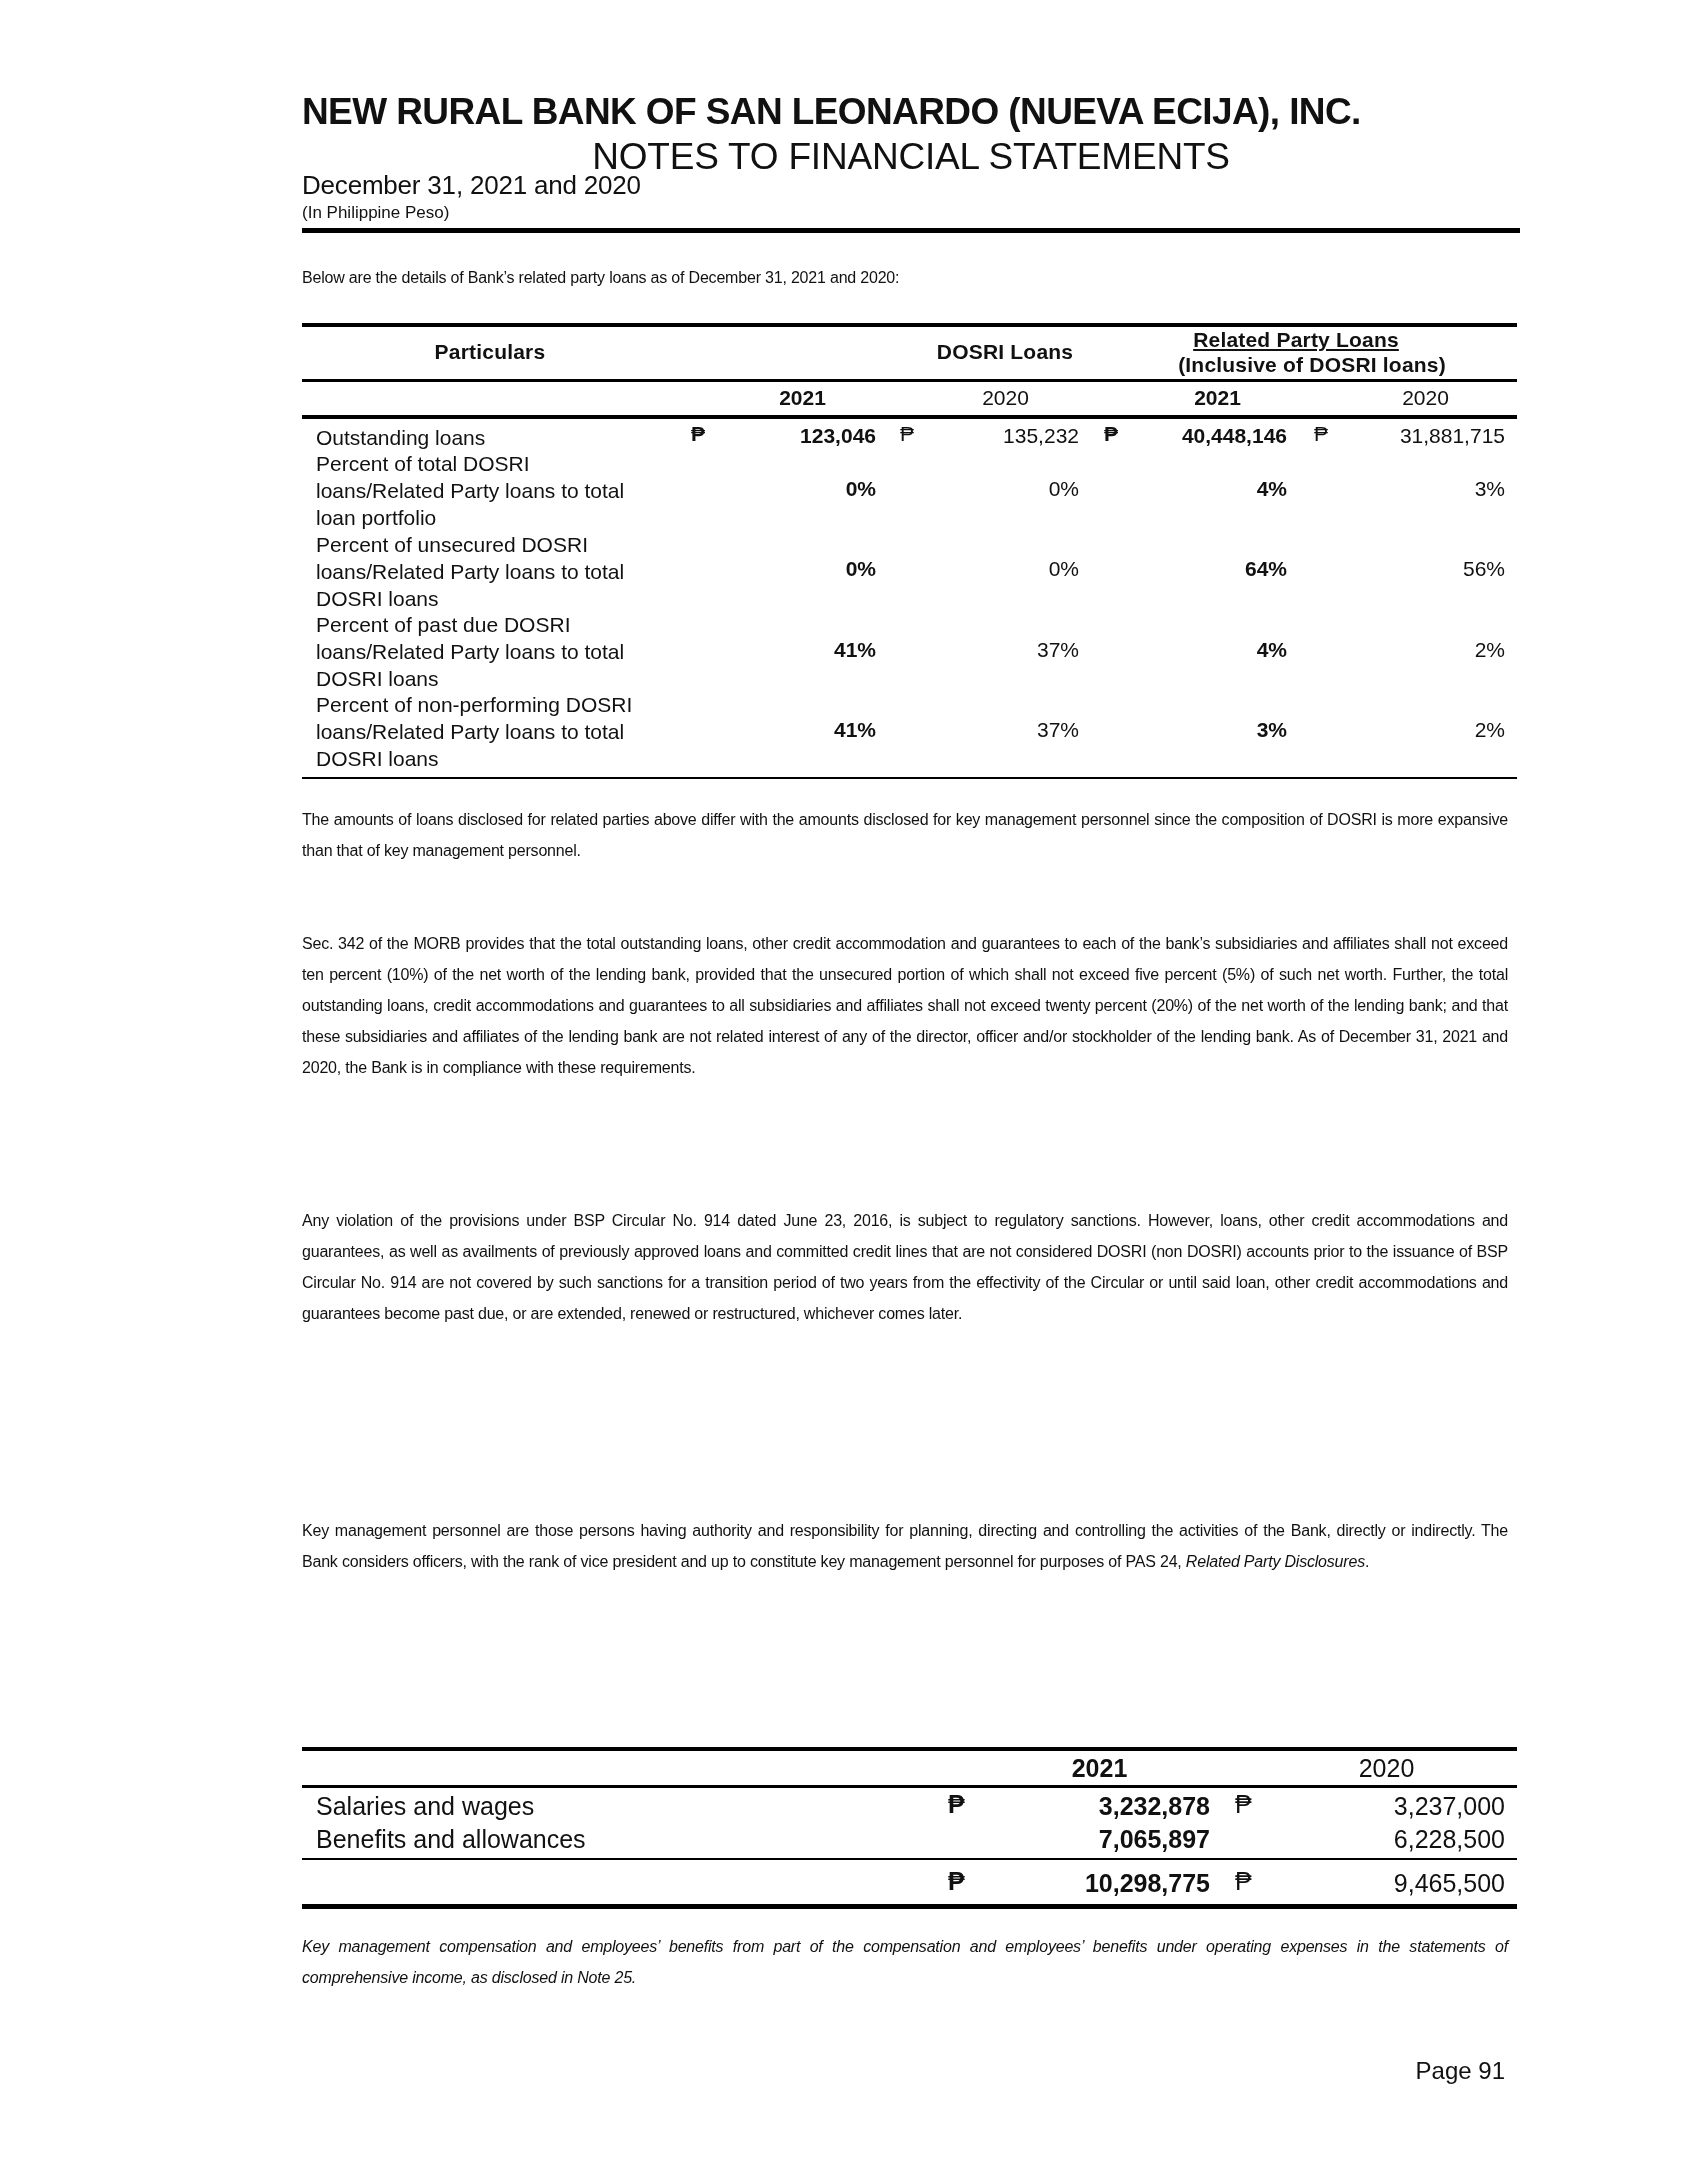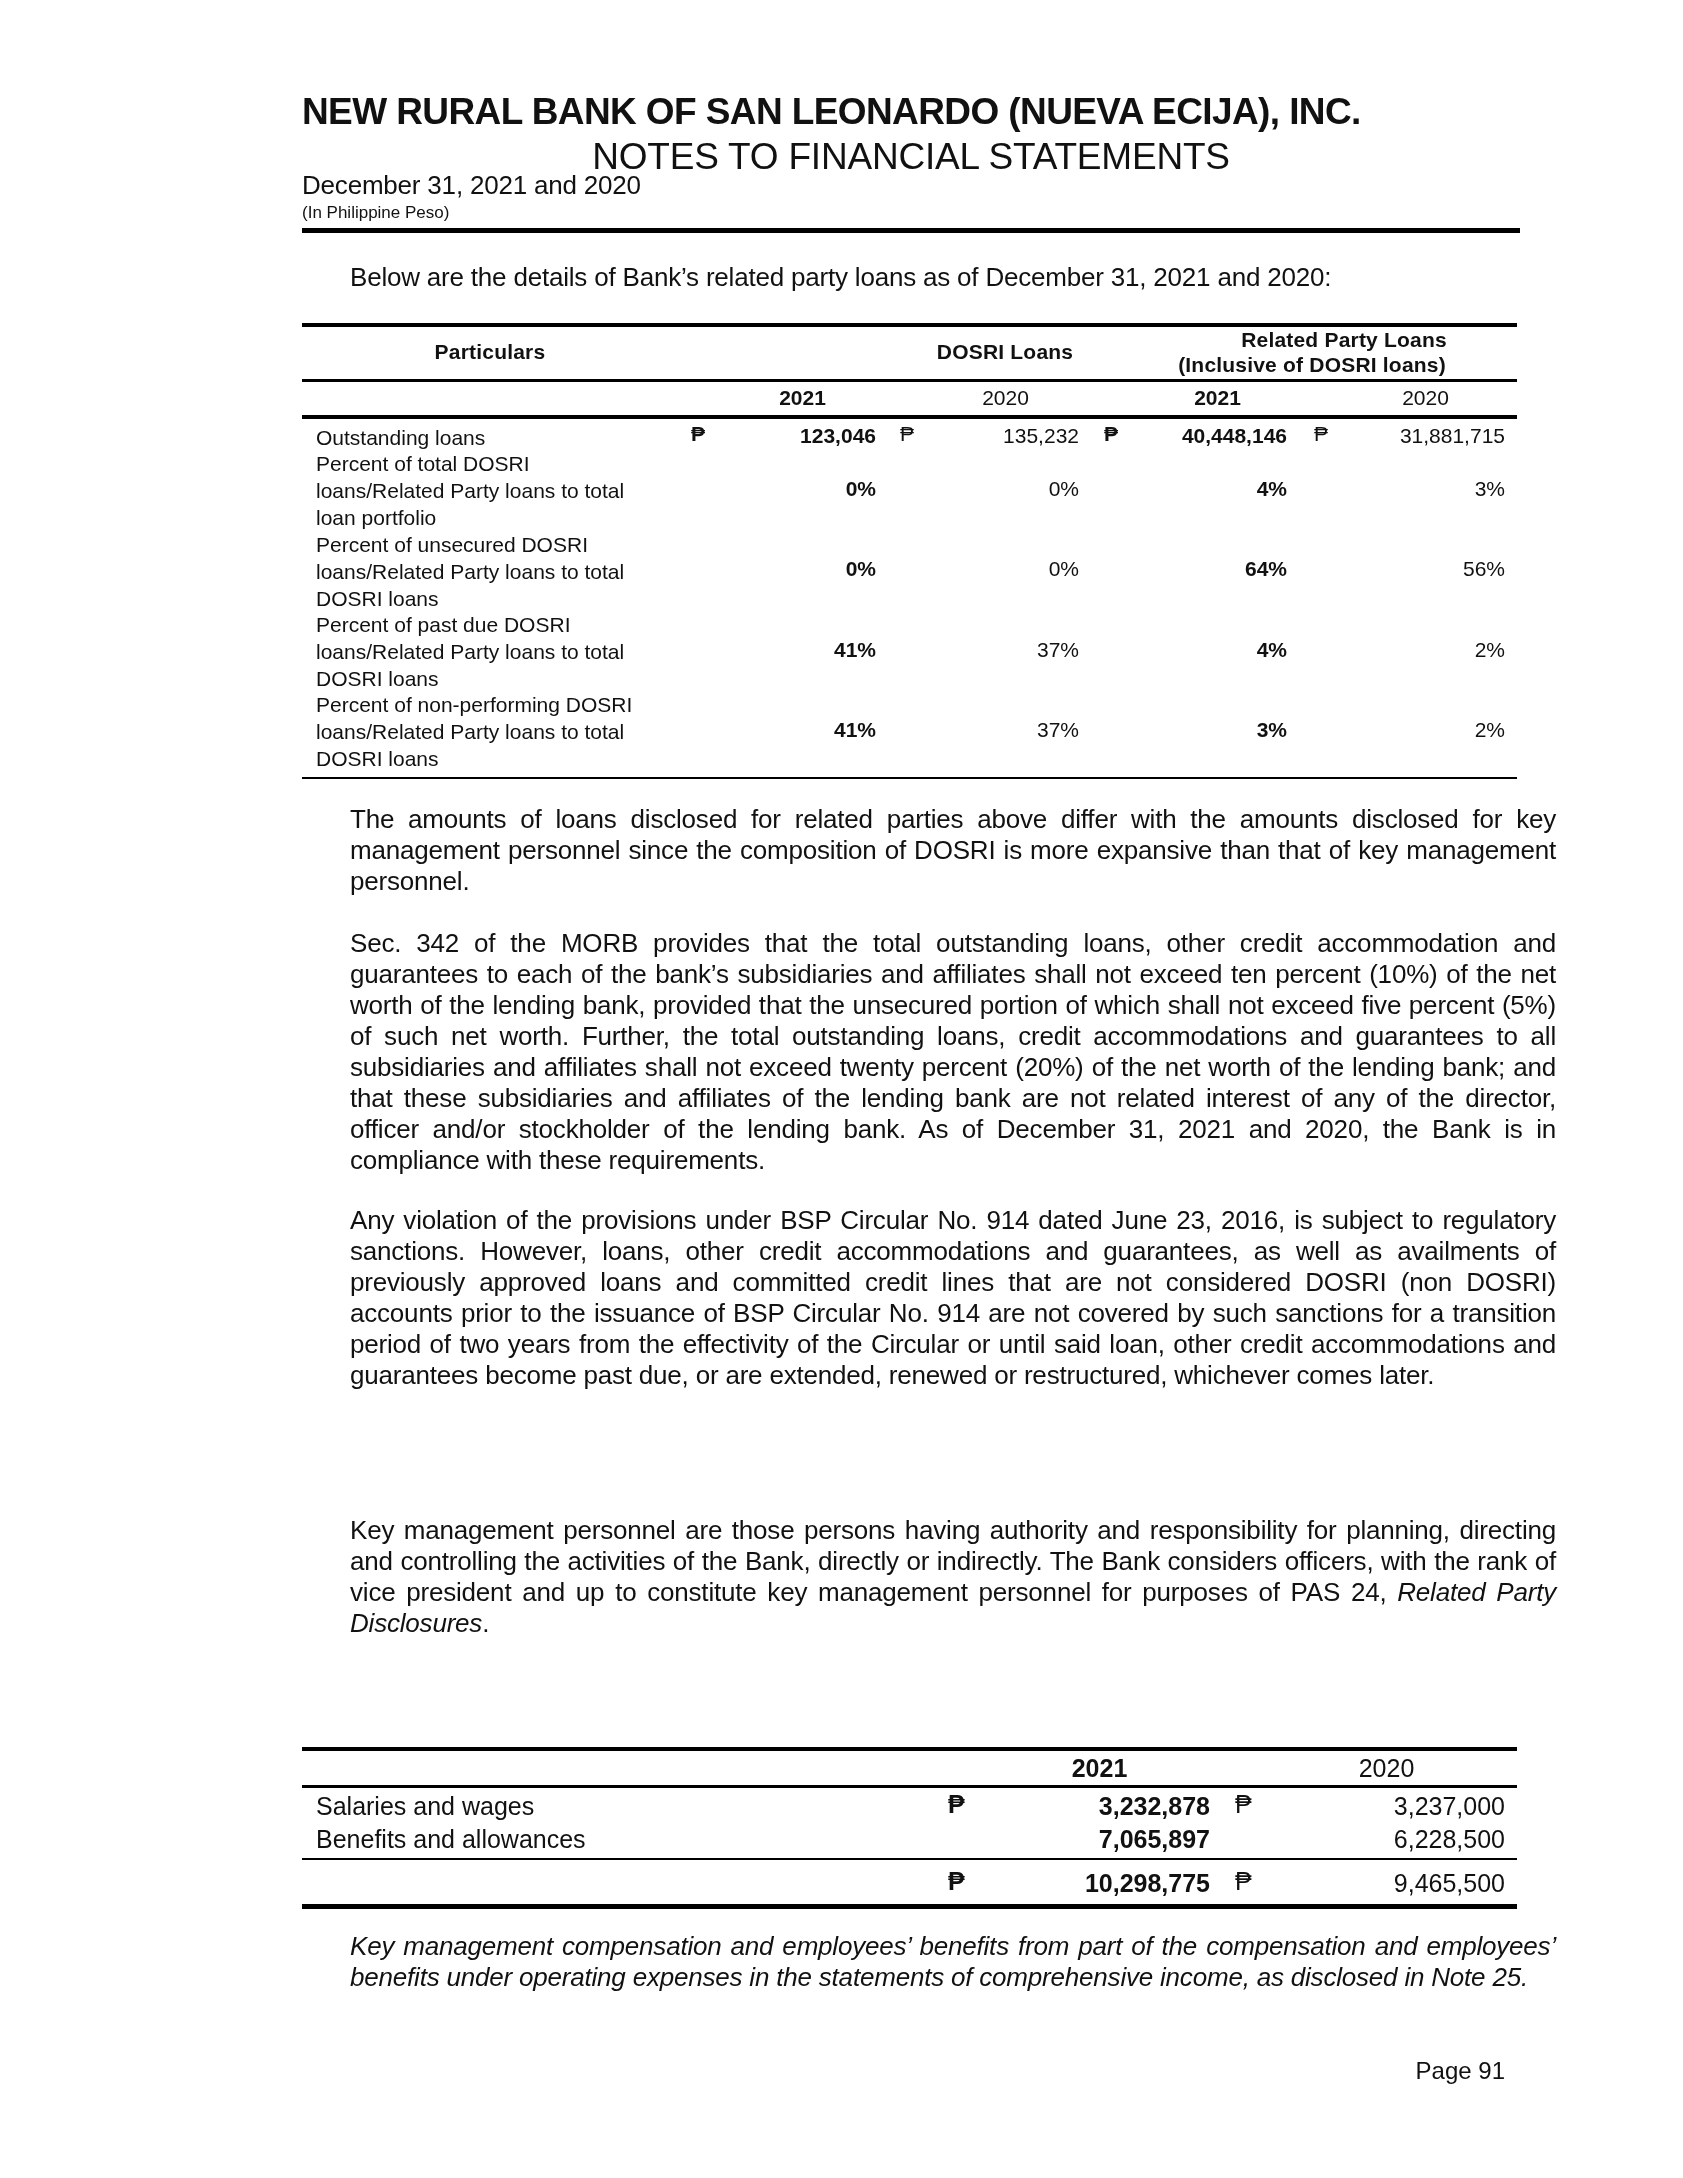--- a/index.html
+++ b/index.html
@@ -5,22 +5,22 @@
   html, body { margin: 0; padding: 0; background: #ffffff; }
   body { width: 1683px; height: 2178px; position: relative; overflow: hidden;
          font-family: "Liberation Sans", sans-serif; color: #111; }
   .page { position: absolute; left: 0; top: 0; width: 1683px; height: 2178px; }
   .hdr { position: absolute; left: 302px; width: 1218px; }
   .h-title { top: 91px; font-size: 37px; font-weight: bold; letter-spacing: -0.6px; white-space: nowrap; }
   .h-sub { top: 136px; font-size: 37px; letter-spacing: -0.2px; text-align: center; }
   .h-date { top: 170px; font-size: 26px; letter-spacing: -0.2px; }
   .h-unit { top: 203px; font-size: 17px; }
   .rule { position: absolute; background: #000; }
-  .para { position: absolute; left: 302px; width: 1206px; font-size: 26px; line-height: 31px;
-          text-align: justify; letter-spacing: -0.2px; margin-left: 48px; }
+  .para { position: absolute; left: 302px; width: 1206px; font-size: 16px; line-height: 31px;
+          text-align: justify; letter-spacing: -0.2px; }
   .para.nojust { text-align: left; }
   .bold { font-weight: bold; }
   .ital { font-style: italic; }
 
   
   .t1 { position: absolute; left: 302px; width: 1215px; font-size: 21px; }
   .t1 .hcell { position: absolute; font-weight: bold; text-align: center; font-size: 21px; letter-spacing: 0.2px; }
   .t1 .yr { position: absolute; text-align: center; width: 119px; font-size: 21px; }
   .t1 .lbl { position: absolute; left: 14px; width: 356px; line-height: 27px; font-size: 21px; }
   .t1 .peso { position: absolute; font-size: 21px; }
@@ -46,21 +46,21 @@
   <div class="hdr h-date">December 31, 2021 and 2020</div>
   <div class="hdr h-unit">(In Philippine Peso)</div>
   <div class="rule" style="left:302px; top:228px; width:1218px; height:5px;"></div>
 
   <div class="para nojust" style="top:262px;">Below are the details of Bank’s related party loans as of December 31, 2021 and 2020:</div>
 
   <div class="t1" style="top:0; height:0;">
     <div class="rule" style="left:0; top:323px; width:1215px; height:4px;"></div>
     <div class="hcell" style="left:0; width:376px; top:340px;">Particulars</div>
     <div class="hcell" style="left:515px; width:376px; top:340px;">DOSRI Loans</div>
-    <div class="hcell" style="left:844px; width:396px; top:328px;">Related Party Loans</div>
+    <div class="hcell" style="left:796px; width:396px; top:328px;text-decoration:underline;">Related Party Loans</div>
     <div class="hcell" style="left:812px; width:396px; top:353px;">(Inclusive of DOSRI loans)</div>
     <div class="rule" style="left:0; top:379px; width:1215px; height:3px;"></div>
 
     <div class="yr b" style="left:441px; top:386px;">2021</div>
     <div class="yr" style="left:644px; top:386px;">2020</div>
     <div class="yr b" style="left:856px; top:386px;">2021</div>
     <div class="yr" style="left:1064px; top:386px;">2020</div>
     <div class="rule" style="left:0; top:415px; width:1215px; height:4px;"></div>
 
     <div class="lbl" style="top:424px;">Outstanding loans</div>

